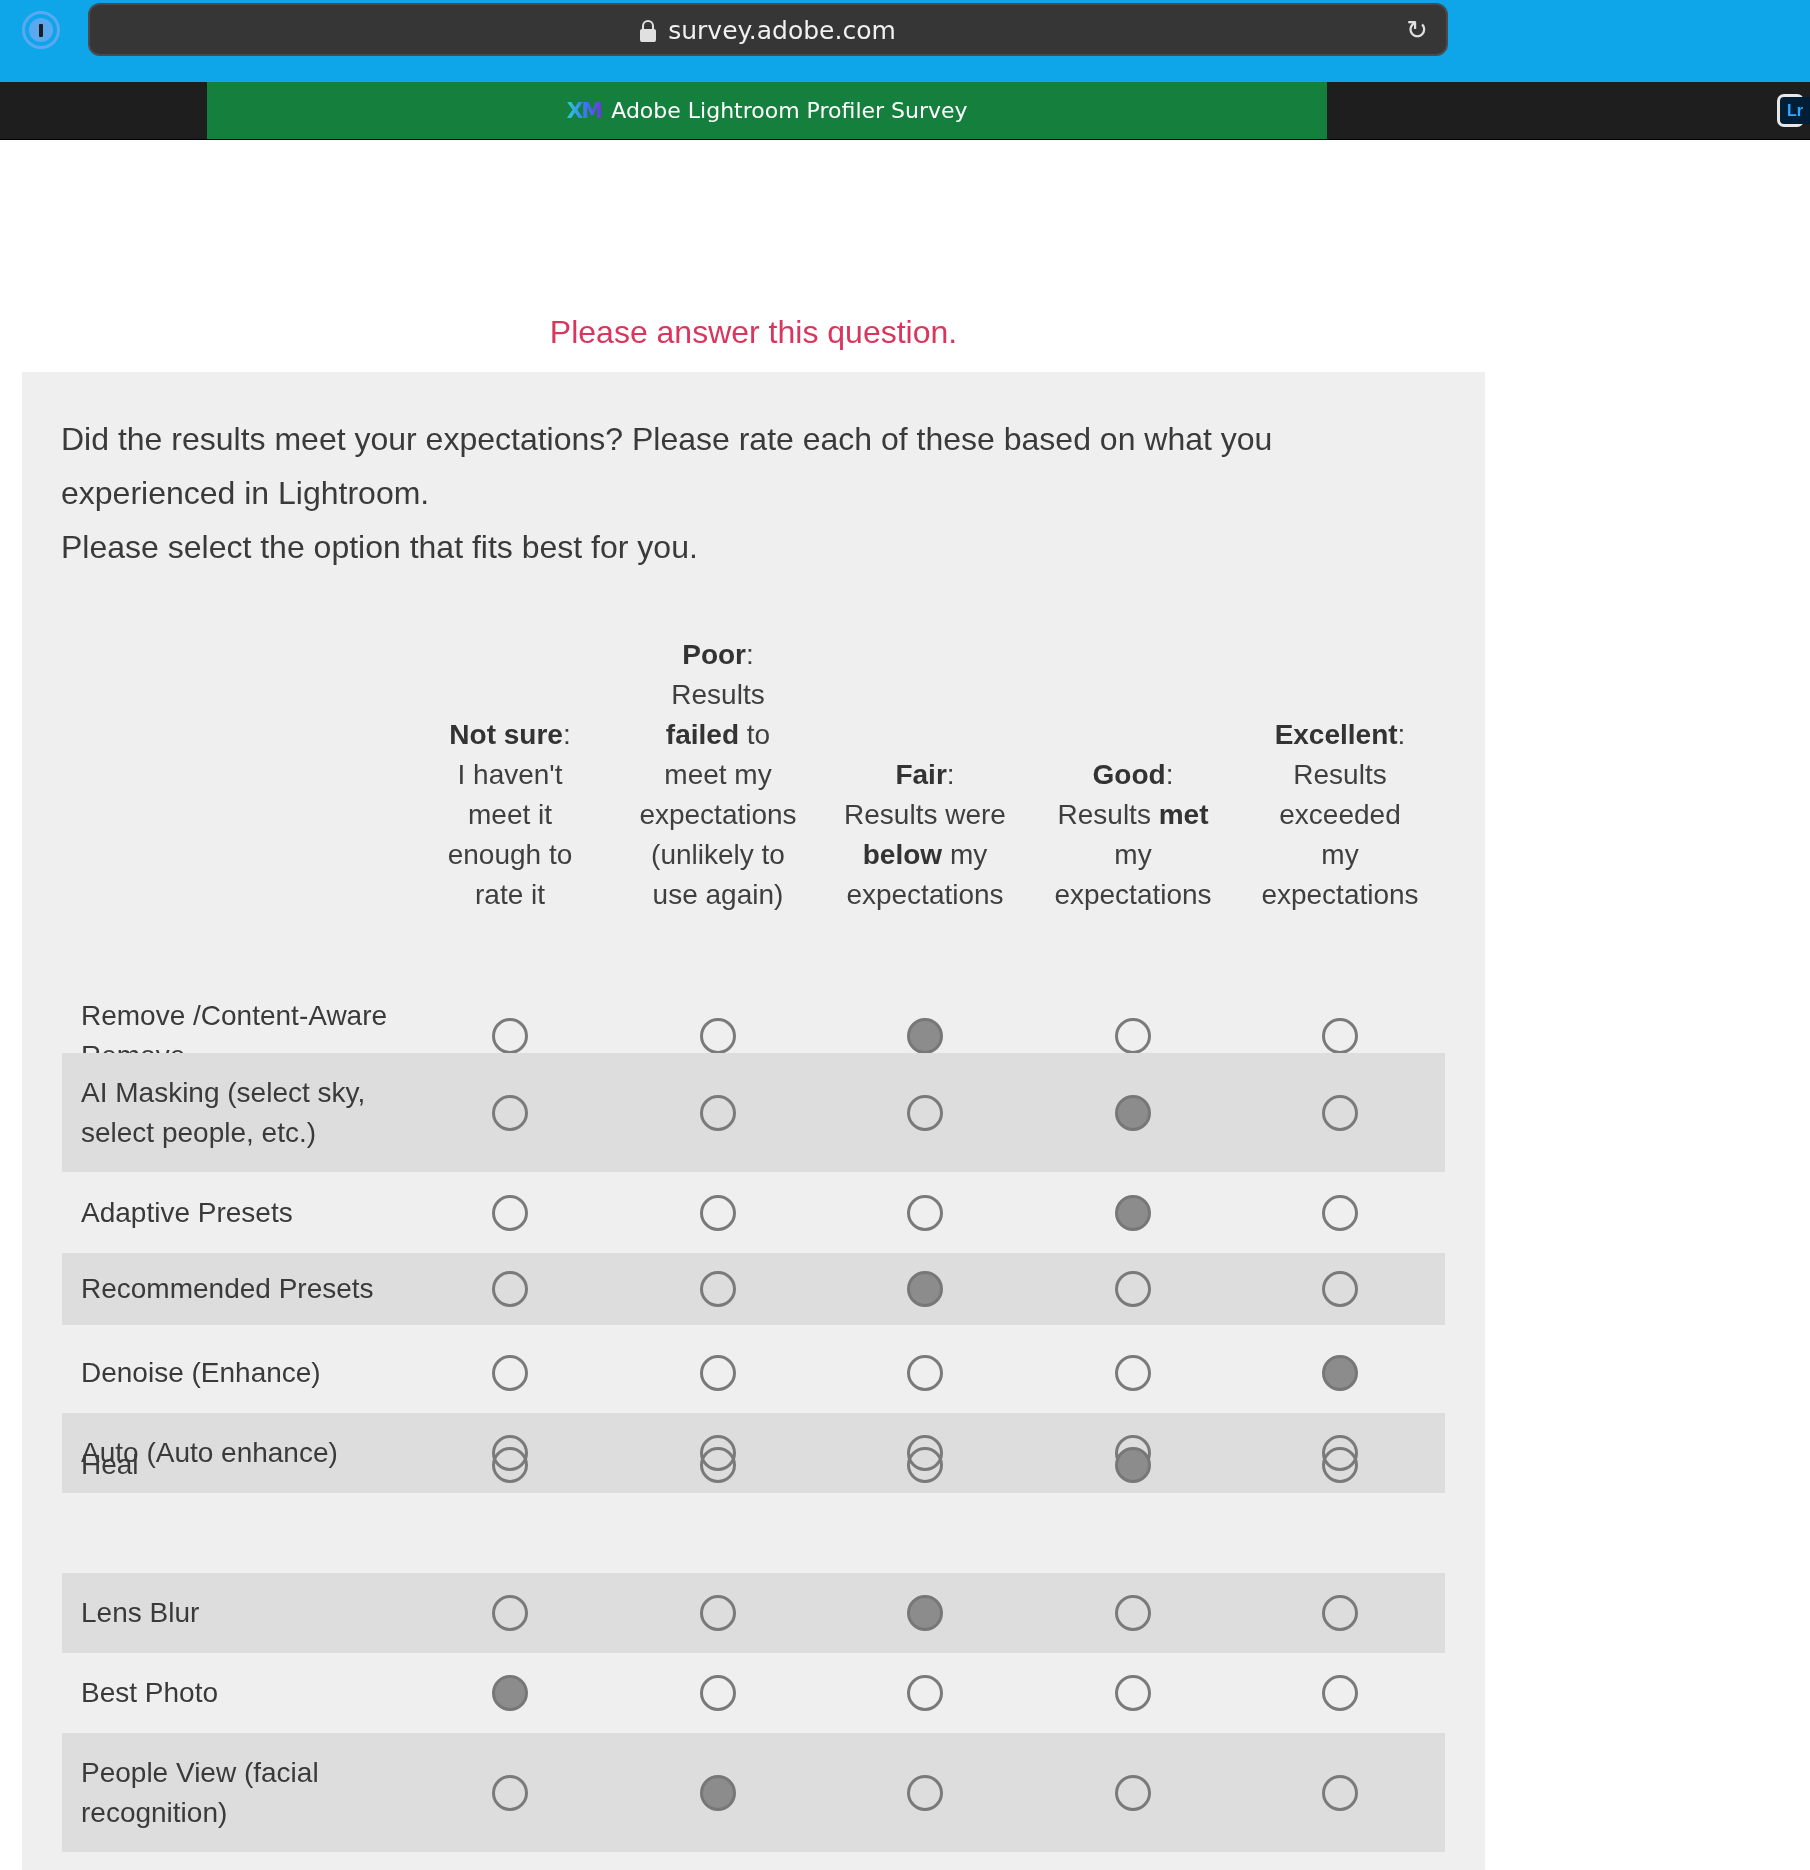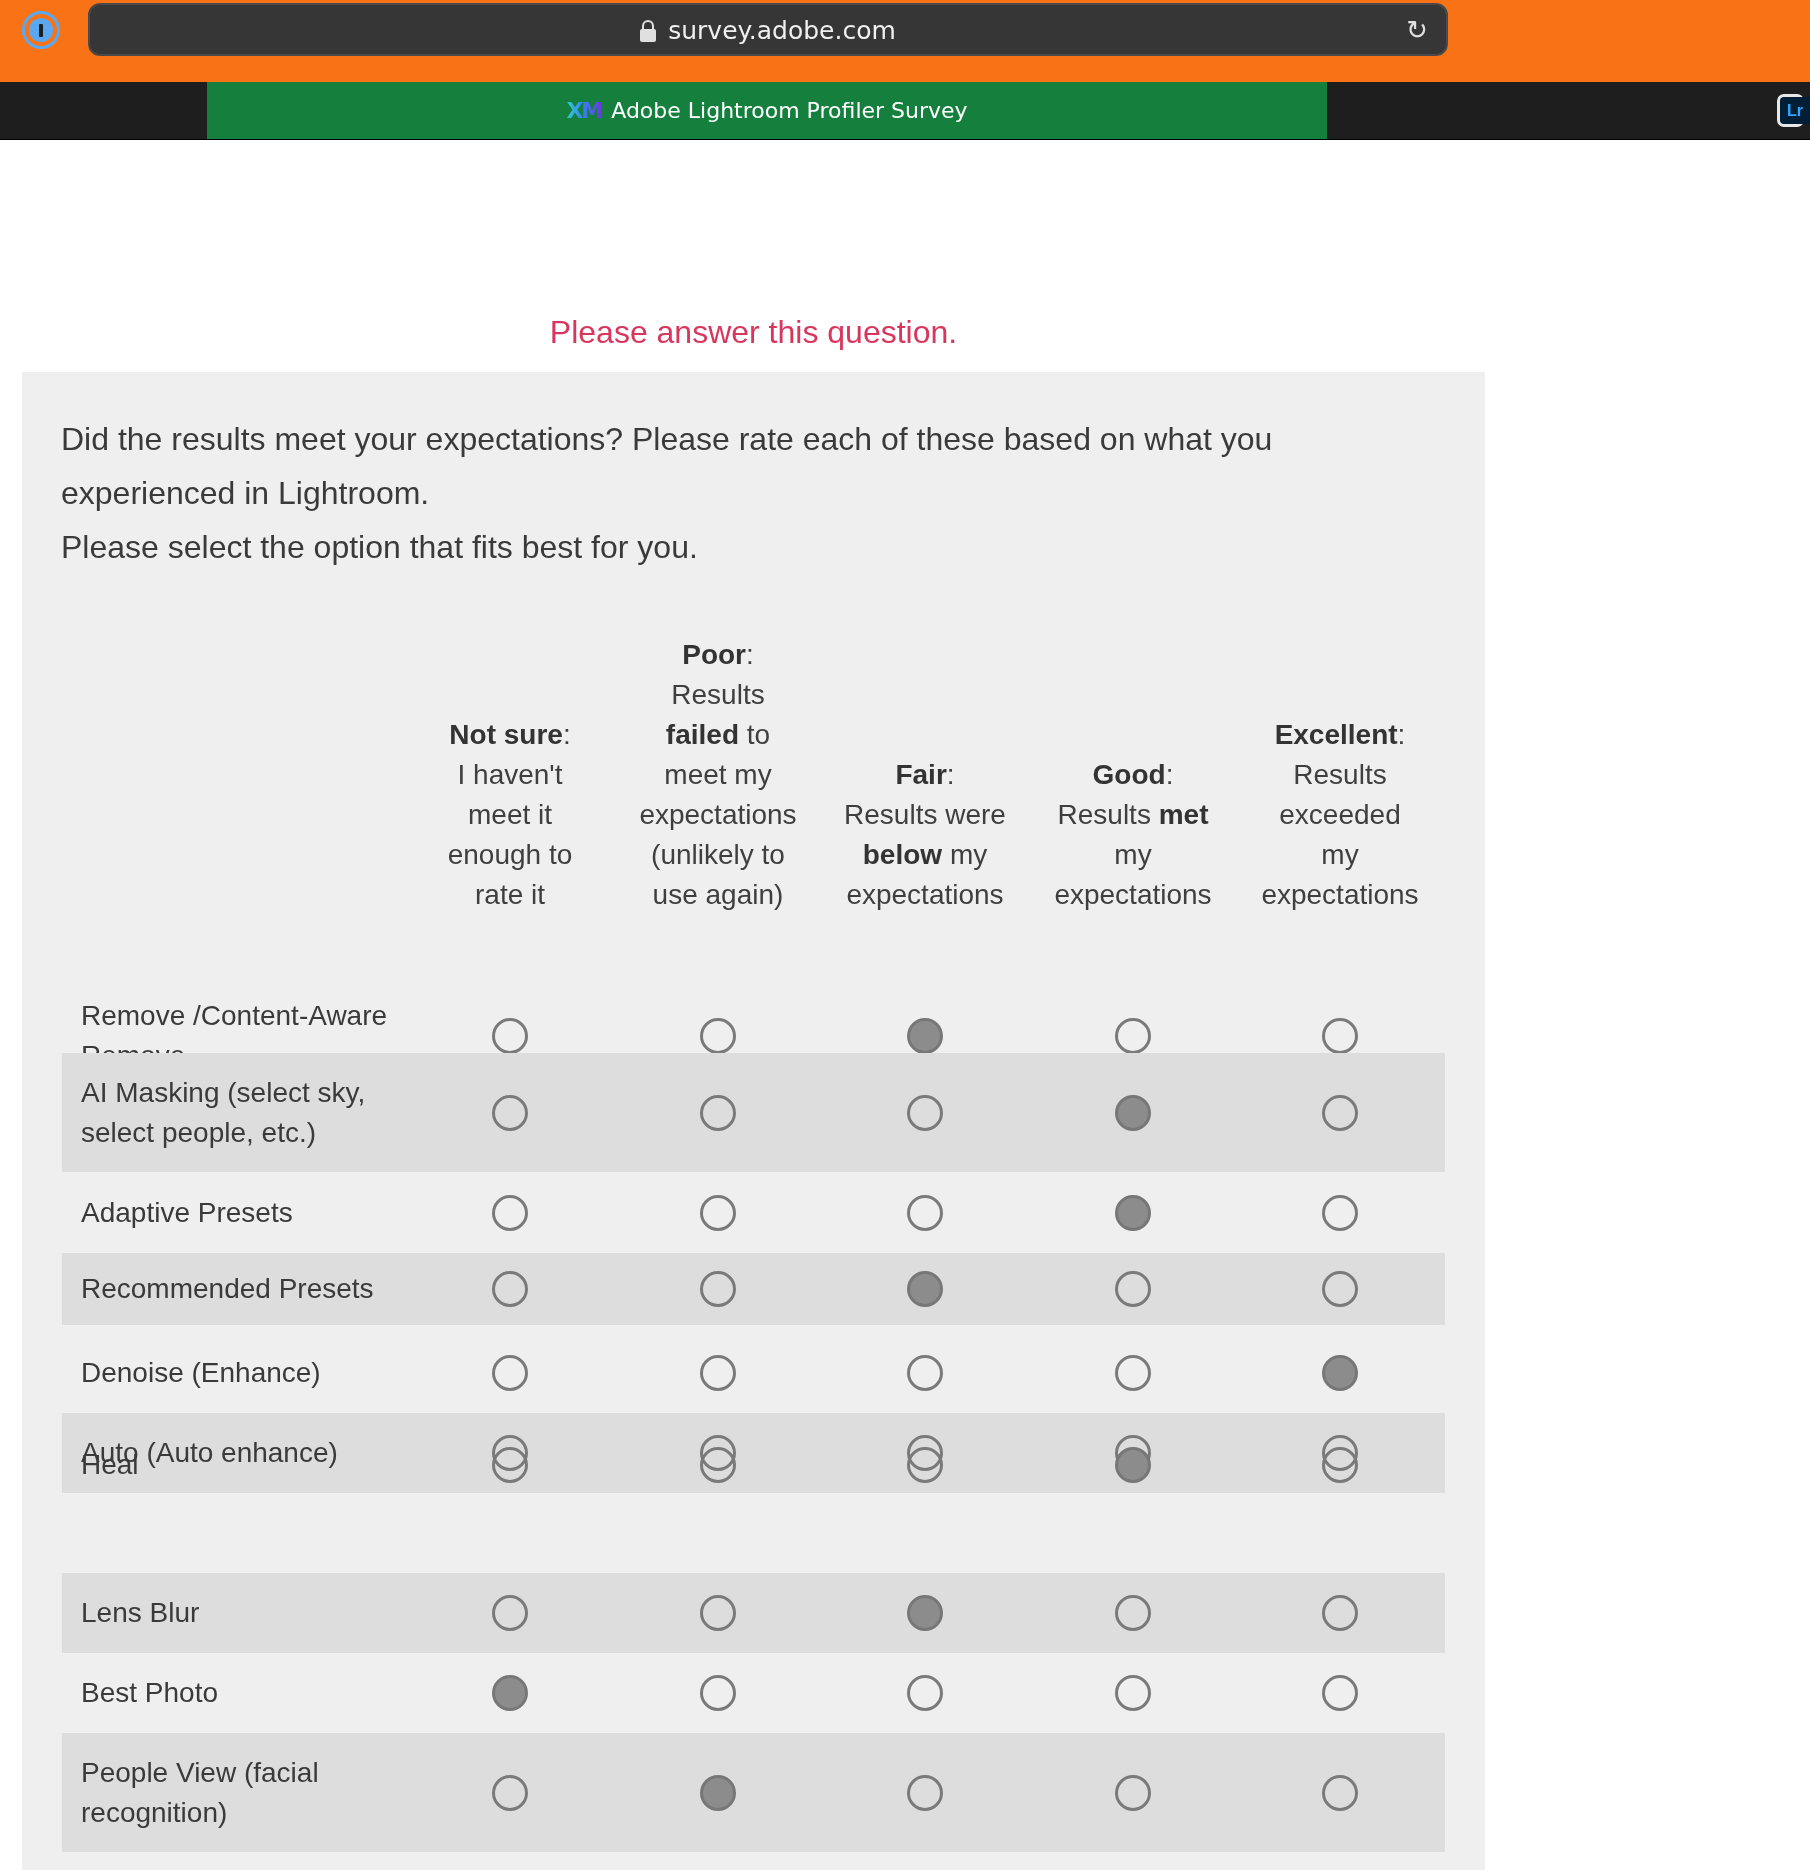--- a/index.html
+++ b/index.html
@@ -5,21 +5,21 @@
   html, body { margin: 0; padding: 0; }
   body {
     width: 1810px; height: 1870px; overflow: hidden;
     background: #ffffff;
     font-family: "Liberation Sans", "DejaVu Sans", sans-serif;
     position: relative;
   }
   
   .toolbar {
     position: absolute; left: 0; top: 0; width: 1810px; height: 82px;
-    background: #f97316;
+    background: #0ea5e9;
   }
   .ext-icon {
     position: absolute; left: 22px; top: 11px; width: 38px; height: 38px;
     border-radius: 50%; border: 3px solid #5aa9f0; box-sizing: border-box;
     display: flex; align-items: center; justify-content: center;
   }
   .ext-icon .inner {
     width: 24px; height: 24px; border-radius: 50%; background: #5aa9f0;
     display: flex; align-items: center; justify-content: center;
   }

